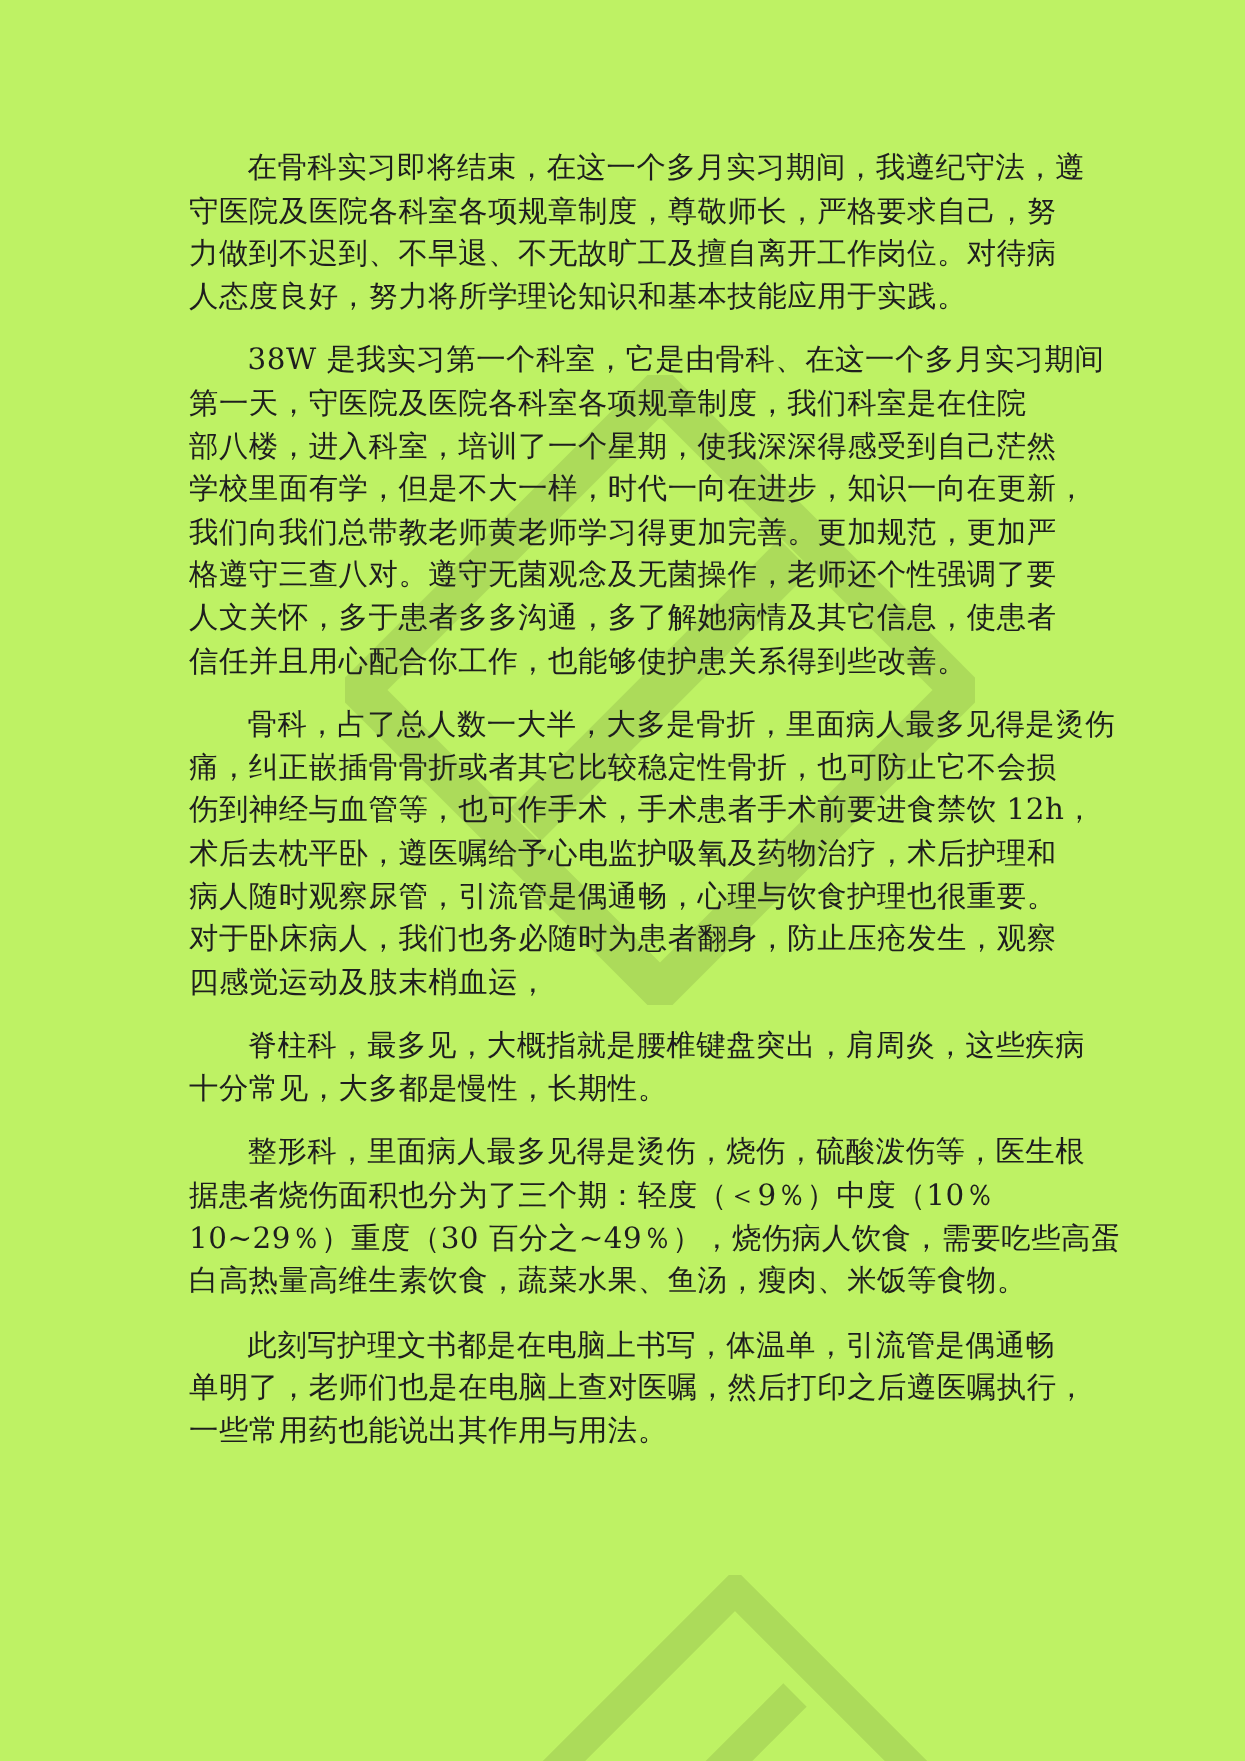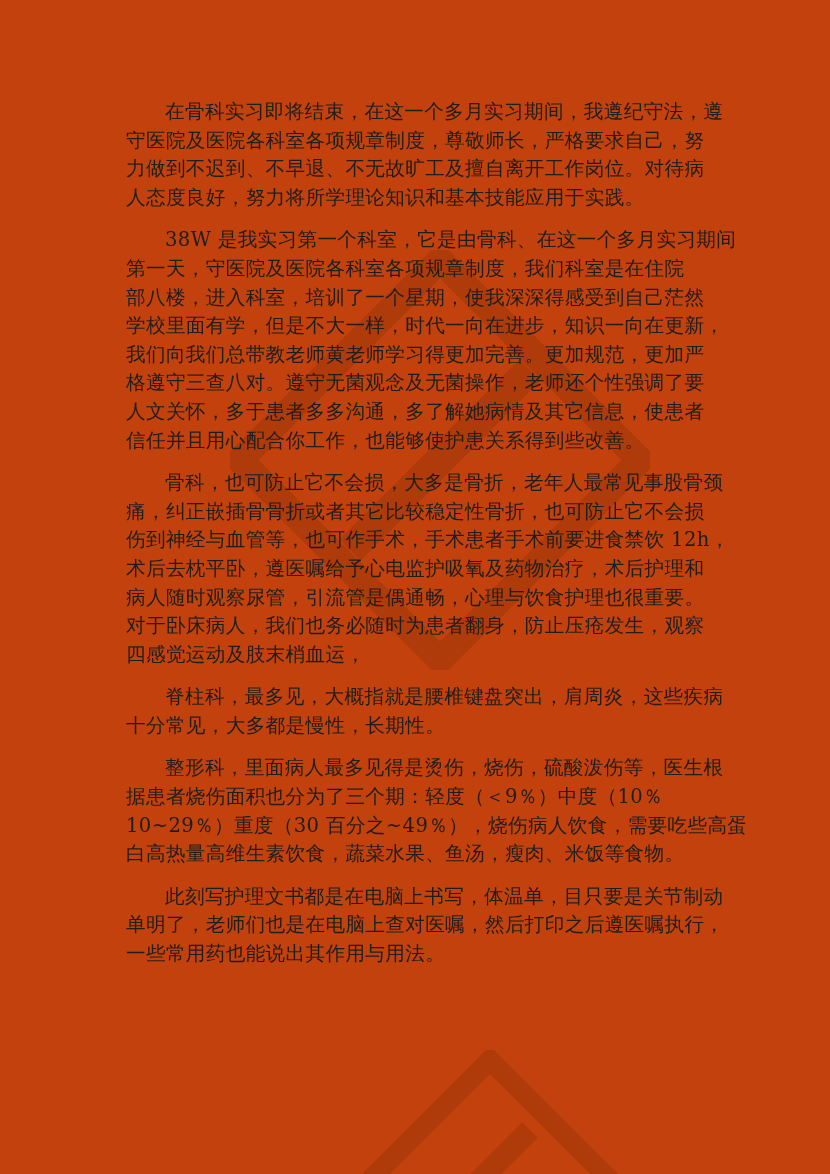--- a/index.html
+++ b/index.html
@@ -1,19 +1,19 @@
 <!DOCTYPE html>
 <html><head>
 <meta charset="utf-8">
 <style>
   html, body { margin: 0; padding: 0; background: #ffffff; }
   body { width: 830px; height: 1174px; position: relative; overflow: hidden; }
   .page {
     position: absolute; left: 0; top: 0; width: 830px; height: 1174px;
-    background: #c2410c;
+    background: #bef264;
   }
   .content {
     position: absolute; left: 126px; top: 98px; width: 600px;
     font-family: "DejaVu Serif", "Liberation Serif", serif;
     font-size: 19.6px; line-height: 28.6px; color: #1e1e1e;
     letter-spacing: 0.35px;
   }
   .para { margin: 0 0 14px 0; text-indent: 2em; text-align: justify; word-break: break-all; }
   .line { display: block; white-space: nowrap; }
   .line.first { text-indent: 39px; }
@@ -49,21 +49,21 @@
       <span class="line">第一天，守医院及医院各科室各项规章制度，我们科室是在住院</span>
       <span class="line">部八楼，进入科室，培训了一个星期，使我深深得感受到自己茫然</span>
       <span class="line">学校里面有学，但是不大一样，时代一向在进步，知识一向在更新，</span>
       <span class="line">我们向我们总带教老师黄老师学习得更加完善。更加规范，更加严</span>
       <span class="line">格遵守三查八对。遵守无菌观念及无菌操作，老师还个性强调了要</span>
       <span class="line">人文关怀，多于患者多多沟通，多了解她病情及其它信息，使患者</span>
       <span class="line">信任并且用心配合你工作，也能够使护患关系得到些改善。</span>
     </p>
 
     <p class="para" style="text-indent:0">
-      <span class="line first">骨科，也可防止它不会损，大多是骨折，老年人最常见事股骨颈</span>
+      <span class="line first">骨科，占了总人数一大半，大多是骨折，里面病人最多见得是烫伤</span>
       <span class="line">痛，纠正嵌插骨骨折或者其它比较稳定性骨折，也可防止它不会损</span>
       <span class="line">伤到神经与血管等，也可作手术，手术患者手术前要进食禁饮 12h，</span>
       <span class="line">术后去枕平卧，遵医嘱给予心电监护吸氧及药物治疗，术后护理和</span>
       <span class="line">病人随时观察尿管，引流管是偶通畅，心理与饮食护理也很重要。</span>
       <span class="line">对于卧床病人，我们也务必随时为患者翻身，防止压疮发生，观察</span>
       <span class="line">四感觉运动及肢末梢血运，</span>
     </p>
 
     <p class="para" style="text-indent:0">
       <span class="line first">脊柱科，最多见，大概指就是腰椎键盘突出，肩周炎，这些疾病</span>
@@ -71,19 +71,19 @@
     </p>
 
     <p class="para" style="text-indent:0">
       <span class="line first">整形科，里面病人最多见得是烫伤，烧伤，硫酸泼伤等，医生根</span>
       <span class="line">据患者烧伤面积也分为了三个期：轻度（＜9％）中度（10％</span>
       <span class="line">10~29％）重度（30 百分之~49％），烧伤病人饮食，需要吃些高蛋</span>
       <span class="line">白高热量高维生素饮食，蔬菜水果、鱼汤，瘦肉、米饭等食物。</span>
     </p>
 
     <p class="para" style="text-indent:0">
-      <span class="line first">此刻写护理文书都是在电脑上书写，体温单，目只要是关节制动</span>
+      <span class="line first">此刻写护理文书都是在电脑上书写，体温单，引流管是偶通畅</span>
       <span class="line">单明了，老师们也是在电脑上查对医嘱，然后打印之后遵医嘱执行，</span>
       <span class="line">一些常用药也能说出其作用与用法。</span>
     </p>
 
   </div>
 </div>
 
 </body></html>

